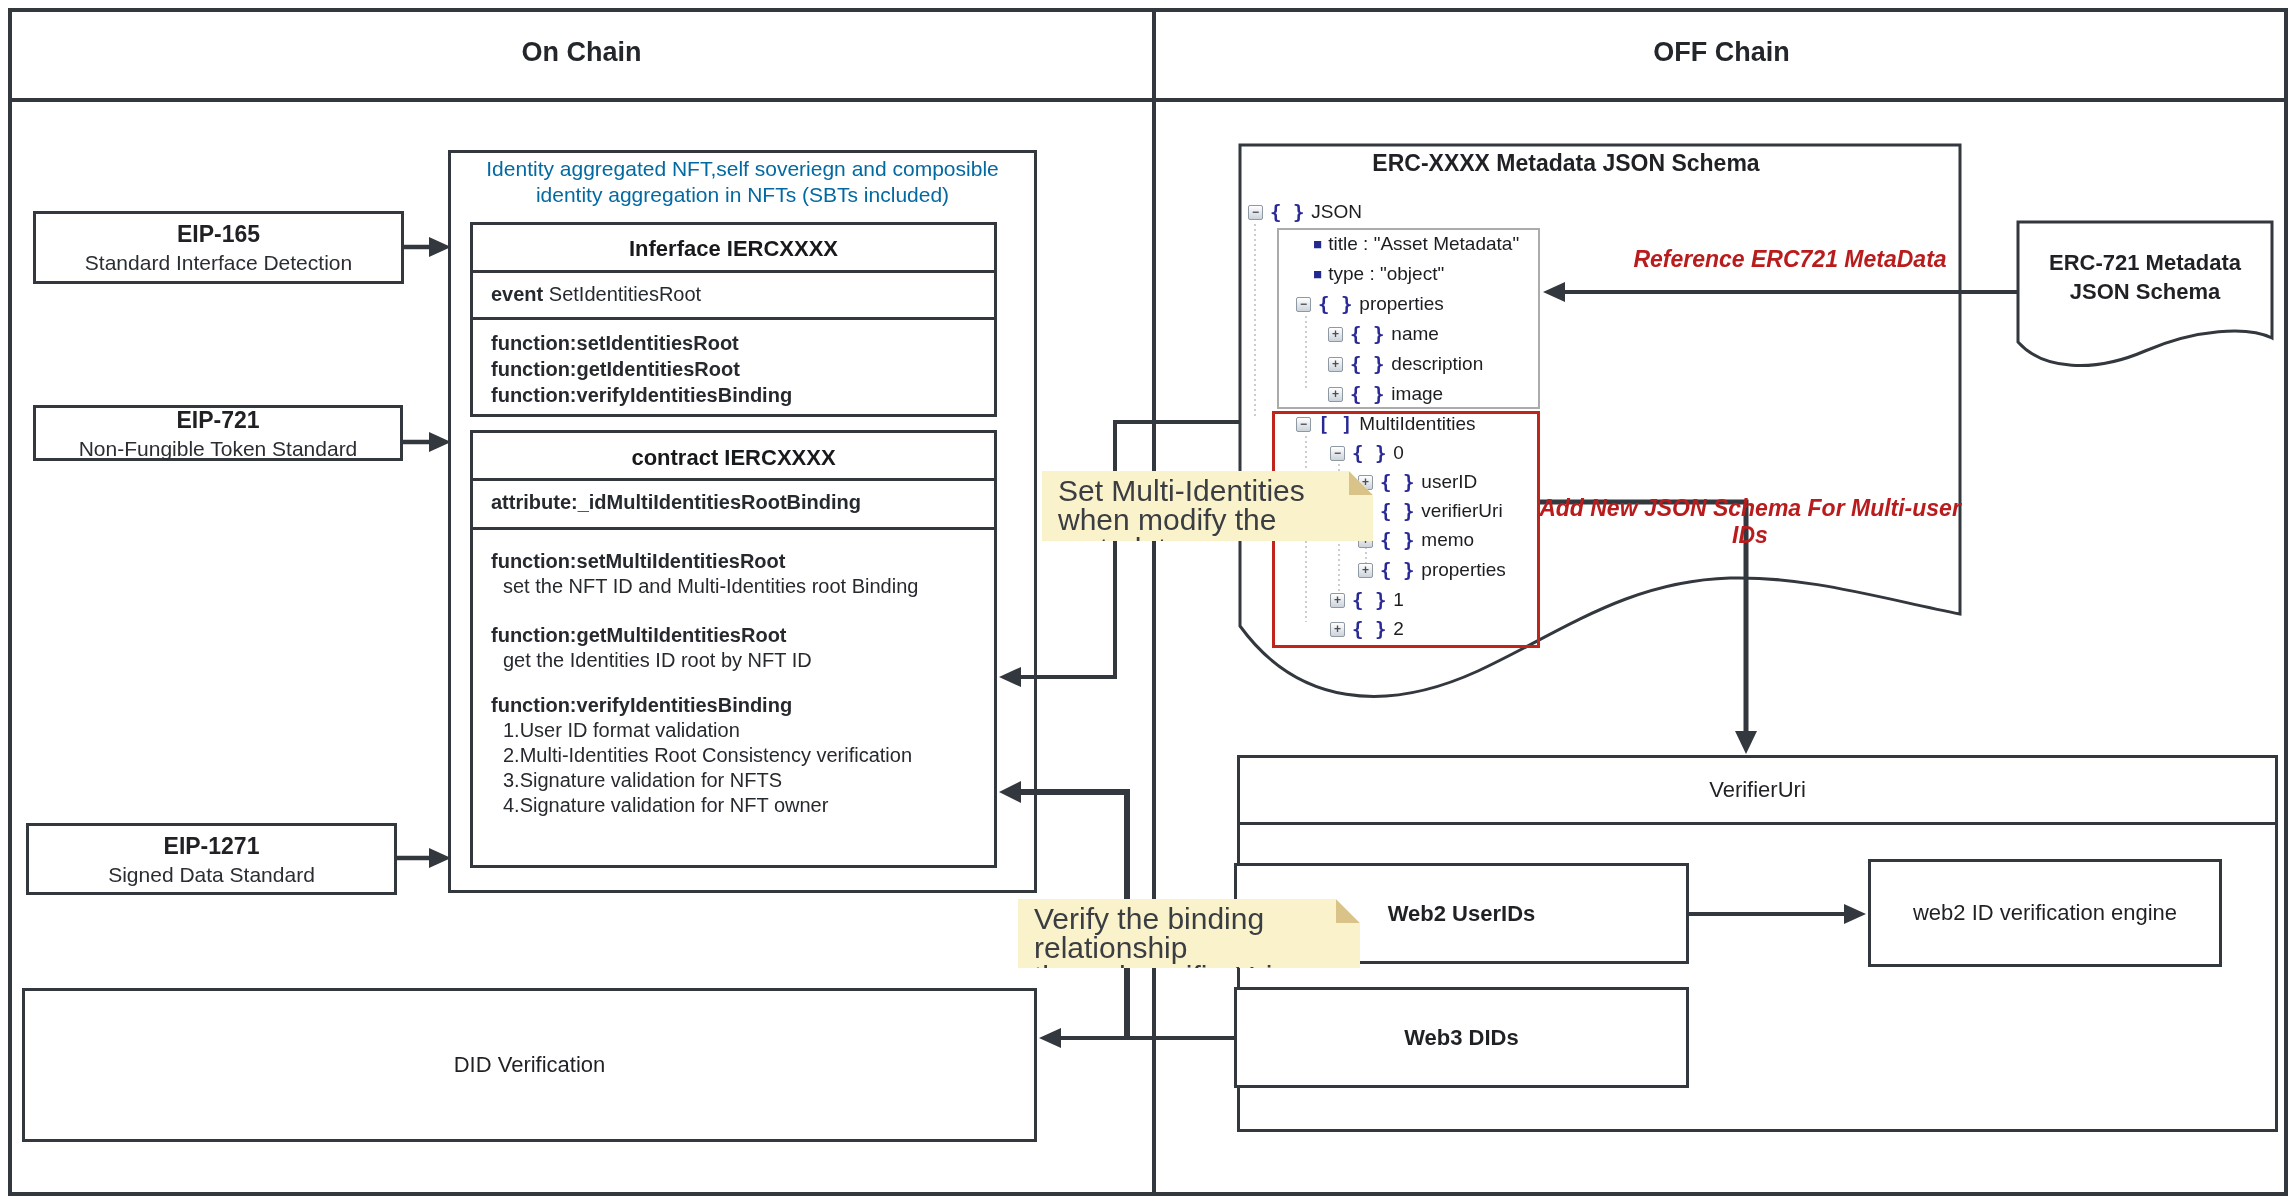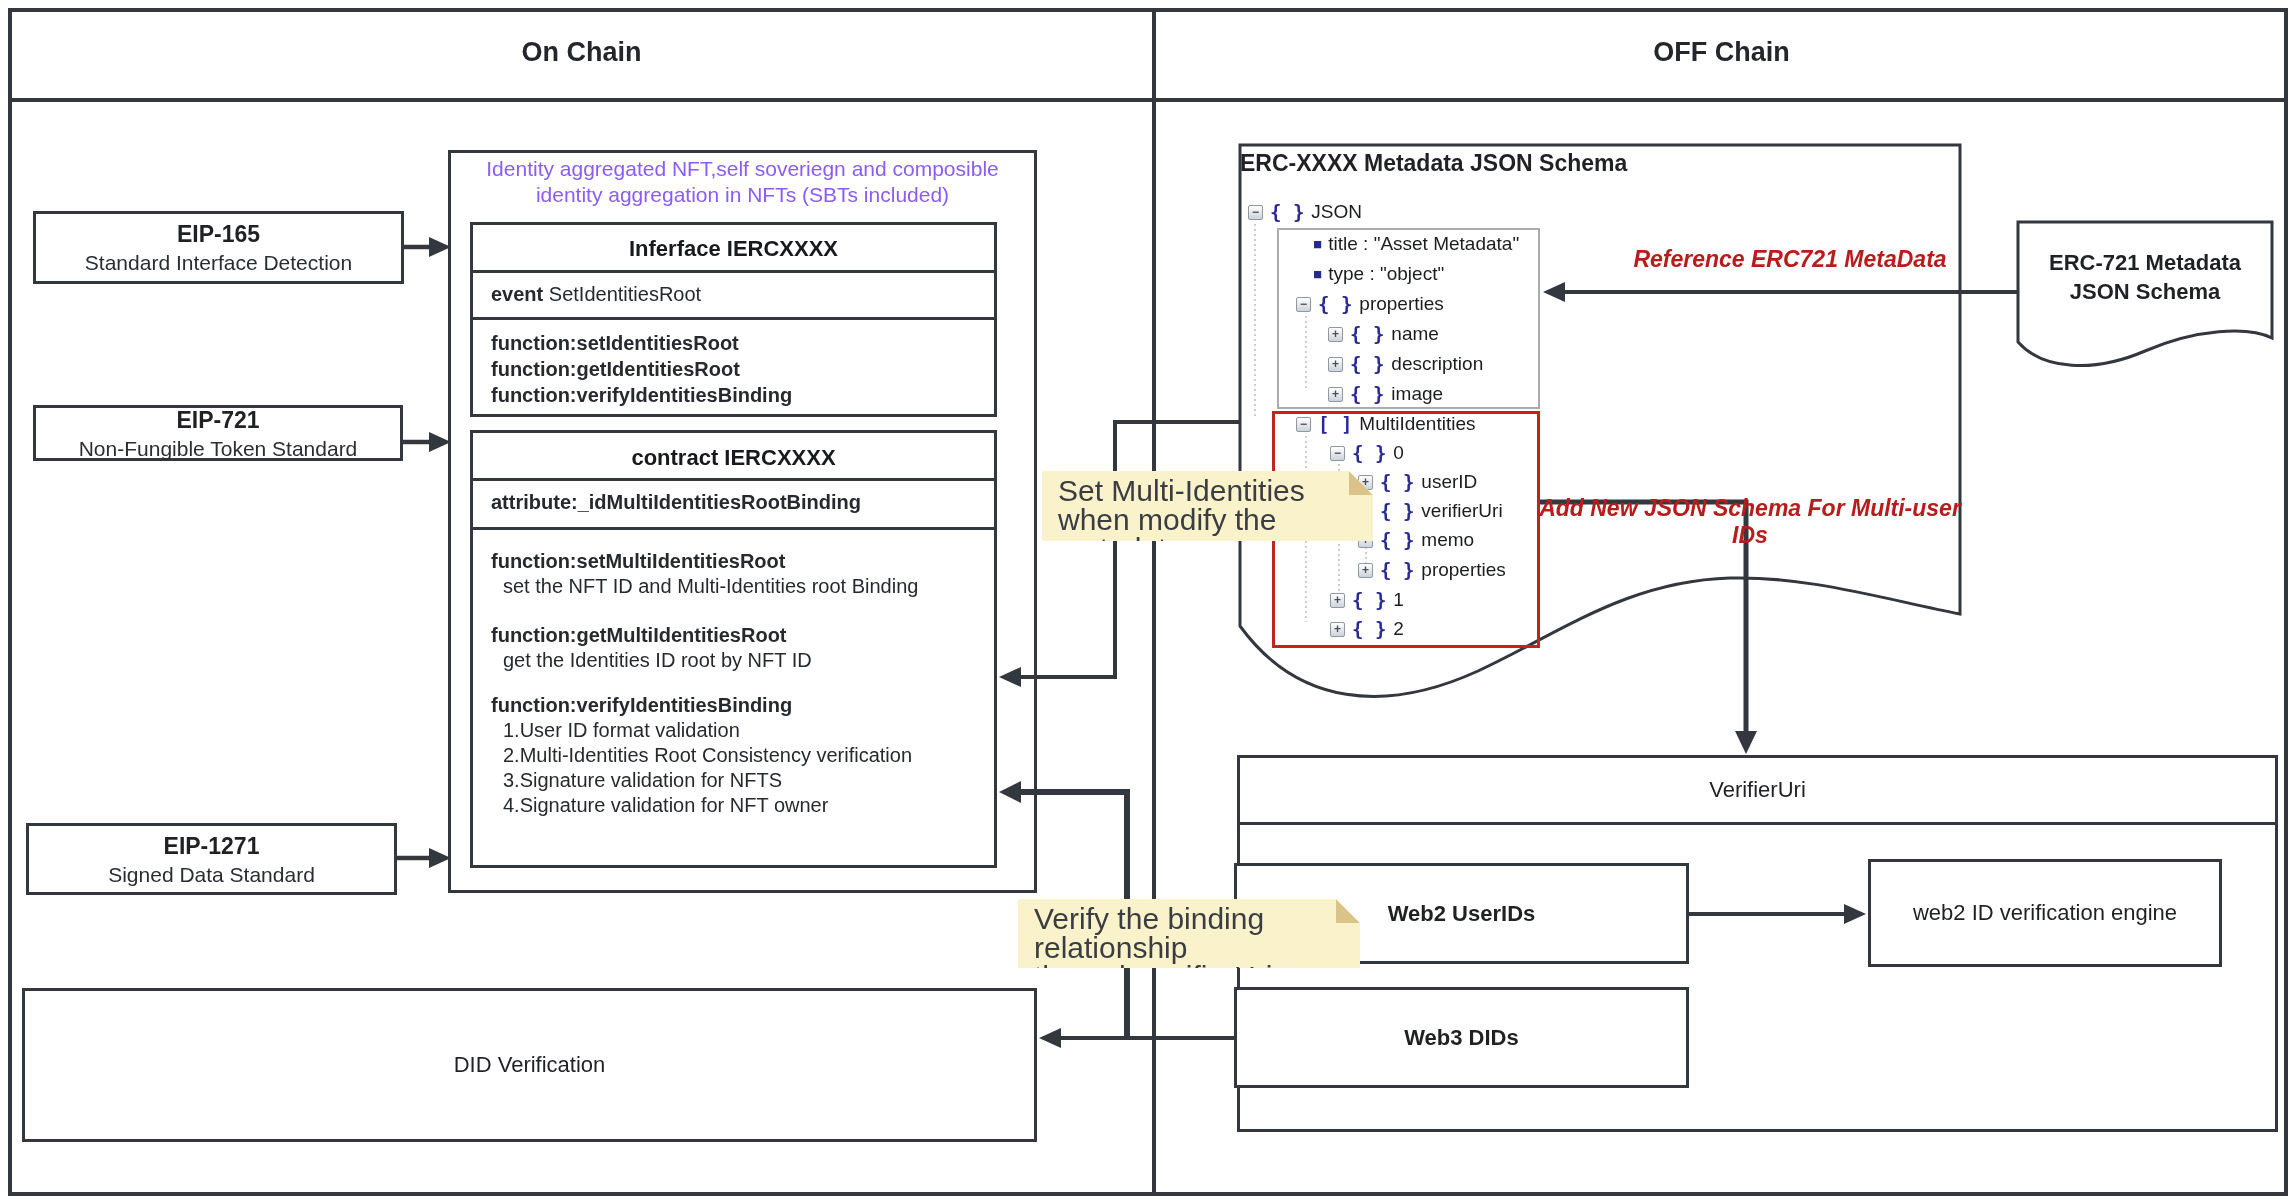--- a/index.html
+++ b/index.html
@@ -7,21 +7,21 @@
           font-family:"Liberation Sans",sans-serif;color:#1f2125;overflow:hidden;}
   .abs{position:absolute;}
   .box{position:absolute;background:#ffffff;border:3px solid #33373e;box-sizing:border-box;}
   .center{display:flex;flex-direction:column;align-items:center;justify-content:center;text-align:center;}
   .bold{font-weight:bold;}
   .hdr-label{position:absolute;top:30px;height:44px;font-size:27px;font-weight:600;
              display:flex;align-items:center;justify-content:center;color:#23262b;}
   .eip-title{font-size:23px;font-weight:bold;line-height:30px;}
   .eip-sub{font-size:21px;line-height:27px;color:#2a2d32;}
   .bigtitle{position:absolute;left:452px;top:156px;width:581px;text-align:center;
-            font-size:21px;line-height:26px;color:#8b5cf6;}
+            font-size:21px;line-height:26px;color:#0369a1;}
   .row-hdr{position:absolute;left:0;right:0;text-align:center;font-weight:bold;font-size:22px;color:#17191c;}
   .innerline{position:absolute;left:0;right:0;height:3px;background:#33373e;}
   .codeline{font-size:20px;color:#26292e;}
   .note{position:absolute;background:#faf2cb;color:#3a3d42;font-size:30px;line-height:29px;
         padding:5px 0 5px 16px;clip-path:polygon(0 0,calc(100% - 24px) 0,100% 24px,100% 100%,0 100%);}
   .note .fold{position:absolute;top:0;right:0;width:24px;height:24px;background:#d9c389;
               clip-path:polygon(0 0,100% 100%,0 100%);}
   .ital{font-style:italic;font-weight:600;font-size:23px;color:#b91c1c;text-align:center;}
   .trow{position:absolute;height:30px;display:flex;align-items:center;gap:7px;
         font-size:19px;color:#1b1d20;white-space:nowrap;}
@@ -170,21 +170,21 @@
     <g stroke="#33373e" stroke-width="4" fill="#33373e">
       <line x1="1237" y1="1038" x2="1058" y2="1038"></line>
         <polygon points="1039,1038 1061,1028 1061,1048" stroke="none"></polygon>
       </g>
     <g stroke="#33373e" stroke-width="6" fill="#33373e">
       <path d="M1127,1038 V792 H1018" fill="none"></path>
         <polygon points="999,792 1021,781 1021,803" stroke="none"></polygon>
       </g>
   </svg>
 
-  <div class="abs" style="left:1240px;top:150px;width:652px;font-size:23px;font-weight:bold;">
+  <div class="abs" style="left:1240px;top:150px;width:652px;text-align:center;font-size:23px;font-weight:bold;">
     <span>ERC-XXXX Metadata JSON Schema</span>
   </div>
 
   <div class="treebox" style="left:1277px;top:228px;width:263px;height:181px;border:2px solid #ababab;"></div>
   <div class="treebox" style="left:1272px;top:411px;width:268px;height:237px;border:3px solid #c0251c;"></div>
 
   <div class="trow" style="left:1248px;top:197px;">
     <span class="tgl">−</span>
     <span class="br">{ }</span>
     <span>JSON</span>

